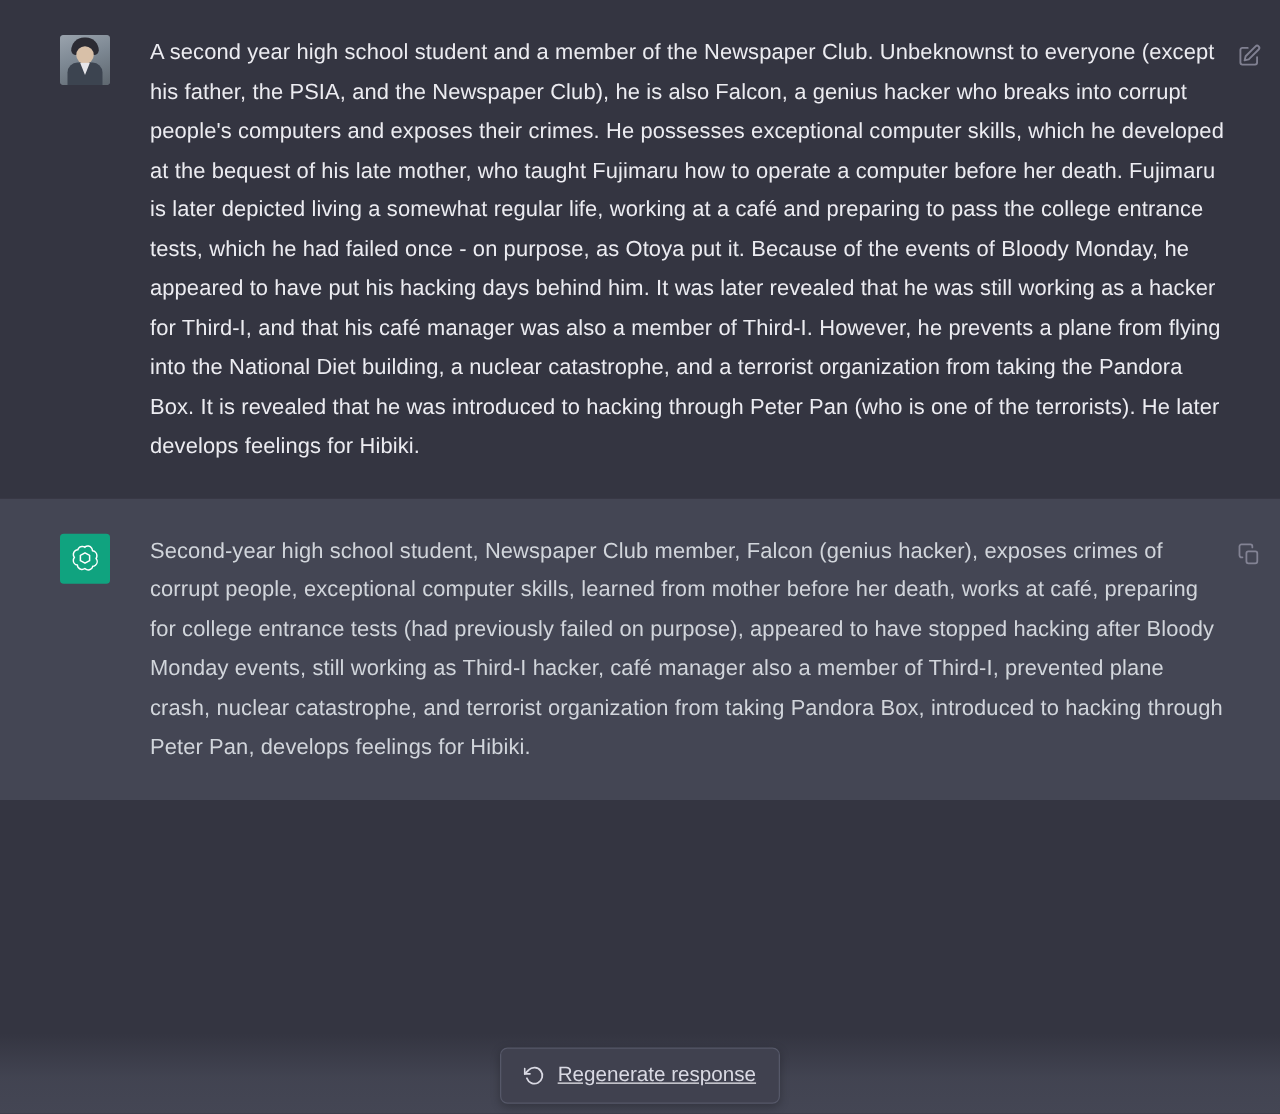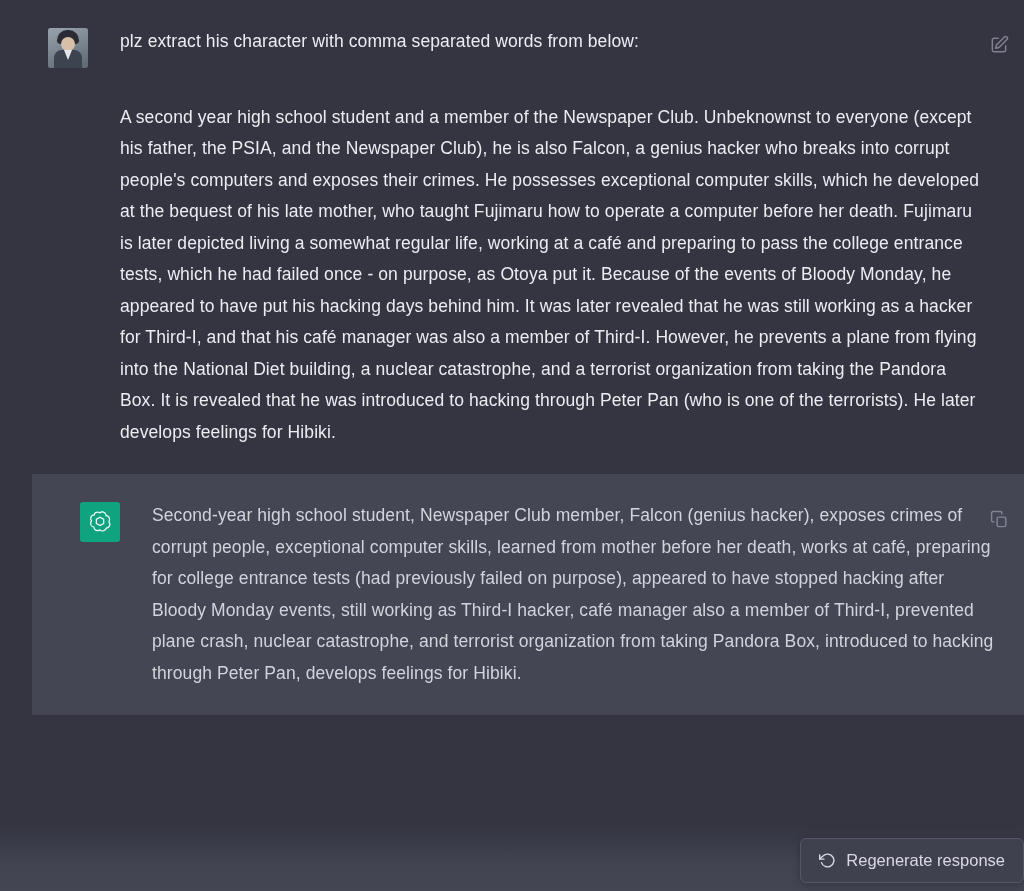--- a/index.html
+++ b/index.html
@@ -28,21 +28,20 @@
     align-items: flex-start;
     box-sizing: border-box;
     padding: 26px 24px 26px 48px;
     position: relative;
   }
   .msg.user {
     background: #343541;
   }
   .msg.assistant {
     background: #444654;
-    margin-left: 32px;
   }
 
   .avatar-wrap {
     flex: 0 0 auto;
     width: 40px;
     margin-right: 32px;
     padding-top: 2px;
   }
 
   .avatar-user {
@@ -142,21 +141,22 @@
     background: linear-gradient(to bottom, rgba(68,70,84,0) 0%, rgba(68,70,84,0.85) 55%, rgba(68,70,84,1) 100%);
     pointer-events: none;
   }
 
   .regen-wrap {
     position: absolute;
     left: 0;
     right: 0;
     bottom: 8px;
     display: flex;
-    justify-content: flex-end;
+    justify-content: center;
+    text-decoration: underline;
   }
   .regen-btn {
     display: inline-flex;
     align-items: center;
     gap: 10px;
     background: #40414f;
     border: 1px solid #565869;
     border-radius: 6px;
     color: #d9d9e3;
     font-size: 16.5px;
@@ -176,21 +176,20 @@
     <div class="avatar-wrap">
       <div class="avatar-user">
         <div class="av-sky"></div>
         <div class="av-body"></div>
         <div class="av-hair"></div>
         <div class="av-face"></div>
         <div class="av-collar"></div>
       </div>
     </div>
     <div class="content">
-      <p class="para">plz extract his character with comma separated words from below:</p>
       <p class="para">A second year high school student and a member of the Newspaper Club. Unbeknownst to everyone (except his father, the PSIA, and the Newspaper Club), he is also Falcon, a genius hacker who breaks into corrupt people's computers and exposes their crimes. He possesses exceptional computer skills, which he developed at the bequest of his late mother, who taught Fujimaru how to operate a computer before her death. Fujimaru is later depicted living a somewhat regular life, working at a café and preparing to pass the college entrance tests, which he had failed once - on purpose, as Otoya put it. Because of the events of Bloody Monday, he appeared to have put his hacking days behind him. It was later revealed that he was still working as a hacker for Third-I, and that his café manager was also a member of Third-I. However, he prevents a plane from flying into the National Diet building, a nuclear catastrophe, and a terrorist organization from taking the Pandora Box. It is revealed that he was introduced to hacking through Peter Pan (who is one of the terrorists). He later develops feelings for Hibiki.</p>
     </div>
     <div class="action-icon">
       <svg width="20" height="20" viewBox="0 0 24 24" fill="none" stroke="currentColor" stroke-width="1.8" stroke-linecap="round" stroke-linejoin="round">
         <path d="M11 4H6a2 2 0 0 0-2 2v12a2 2 0 0 0 2 2h12a2 2 0 0 0 2-2v-5"></path>
         <path d="M18.5 2.5a2.12 2.12 0 0 1 3 3L12 15l-4 1 1-4 9.5-9.5z"></path>
       </svg>
     </div>
   </div>
 

